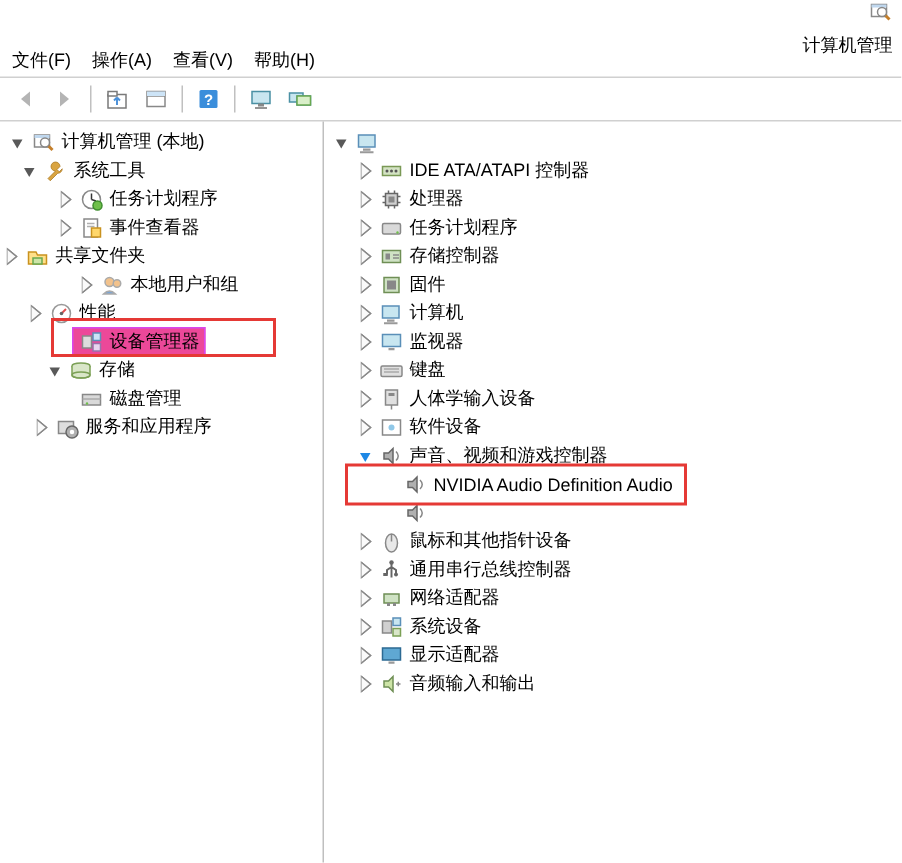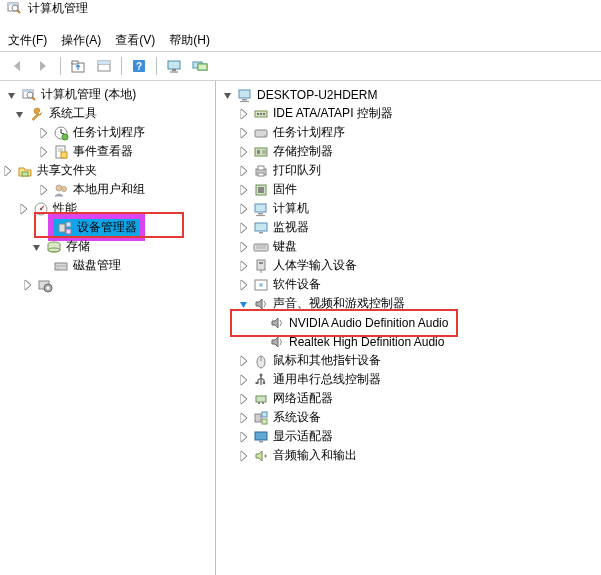--- a/index.html
+++ b/index.html
@@ -9,25 +9,26 @@
     font-size: 12px;
     background: #fff;
     color: #000;
     height: 575px;
     width: 601px;
     overflow: hidden;
   }
   
   .title-bar {
     display: flex;
-    align-items: flex-start;
+    align-items: flex-end;
     height: 28px;
     padding: 0 6px;
     gap: 6px;
     border-bottom: 1px solid transparent;
+    flex-direction: column;
   }
   .title-bar svg { flex-shrink: 0; }
   
   .menu-bar {
     display: flex;
     align-items: center;
     height: 22px;
     padding: 0 8px;
     gap: 14px;
   }
@@ -81,22 +82,22 @@
   
   .tree-row {
     display: flex;
     align-items: center;
     height: 19px;
     white-space: nowrap;
     position: relative;
     text-align: right;
   }
   .tree-row.selected .label-box {
-    background: #0ea5e9;
-    border: 5px solid #d946ef;
+    background: #ec4899;
+    border: 1px solid #d946ef;
     padding: 0 3px;
     margin-left: -4px;
   }
   .label-box {
     display: inline-flex;
     align-items: center;
     height: 17px;
   }
   .expander {
     width: 14px;
@@ -445,21 +446,21 @@
           </svg>
         </span>
       <span class="icon-slot">
           <svg width="16" height="16">
             <use href="#ic-shared"></use>
           </svg>
         </span>
       <span class="label">共享文件夹</span>
     </div>
 
-    <div class="tree-row" style="padding-left:36px">
+    <div class="tree-row" style="padding-left:50px">
       <span class="expander">
           <svg width="12" height="14">
             <use href="#exp-closed"></use>
           </svg>
         </span>
       <span class="icon-slot">
           <svg width="16" height="16">
             <use href="#ic-users"></use>
           </svg>
         </span>
@@ -524,55 +525,68 @@
       <span class="expander">
           <svg width="12" height="14">
             <use href="#exp-closed"></use>
           </svg>
         </span>
       <span class="icon-slot">
           <svg width="16" height="16">
             <use href="#ic-services"></use>
           </svg>
         </span>
+      <span class="label">服务和应用程序</span>
     </div>
 
     <div class="annotation" style="left:34px; top:131px; width:146px; height:22px;"></div>
   </div>
 
   <div class="right-pane" style="position:relative;">
 
     <div class="tree-row" style="padding-left:4px">
       <span class="expander">
           <svg width="12" height="14">
             <use href="#exp-open"></use>
           </svg>
         </span>
       <span class="icon-slot">
           <svg width="16" height="16">
             <use href="#ic-computer"></use>
           </svg>
         </span>
-      <span class="label">DESKTOP-U2HDERM</span>
     </div>
 
     <div class="tree-row" style="padding-left:20px">
       <span class="expander">
           <svg width="12" height="14">
             <use href="#exp-closed"></use>
           </svg>
         </span>
       <span class="icon-slot">
           <svg width="16" height="16">
             <use href="#ic-ide"></use>
           </svg>
         </span>
       <span class="label">IDE ATA/ATAPI 控制器</span>
     </div>
 
+    <div class="tree-row" style="padding-left:20px">
+      <span class="expander">
+          <svg width="12" height="14">
+            <use href="#exp-closed"></use>
+          </svg>
+        </span>
+      <span class="icon-slot">
+          <svg width="16" height="16">
+            <use href="#ic-cpu"></use>
+          </svg>
+        </span>
+      <span class="label">处理器</span>
+    </div>
 
     <div class="tree-row" style="padding-left:20px">
       <span class="expander">
           <svg width="12" height="14">
             <use href="#exp-closed"></use>
           </svg>
         </span>
       <span class="icon-slot">
           <svg width="16" height="16">
             <use href="#ic-hdd"></use>
@@ -588,33 +602,20 @@
           </svg>
         </span>
       <span class="icon-slot">
           <svg width="16" height="16">
             <use href="#ic-storagectrl"></use>
           </svg>
         </span>
       <span class="label">存储控制器</span>
     </div>
 
-    <div class="tree-row" style="padding-left:20px">
-      <span class="expander">
-          <svg width="12" height="14">
-            <use href="#exp-closed"></use>
-          </svg>
-        </span>
-      <span class="icon-slot">
-          <svg width="16" height="16">
-            <use href="#ic-printer"></use>
-          </svg>
-        </span>
-      <span class="label">打印队列</span>
-    </div>
 
     <div class="tree-row" style="padding-left:20px">
       <span class="expander">
           <svg width="12" height="14">
             <use href="#exp-closed"></use>
           </svg>
         </span>
       <span class="icon-slot">
           <svg width="16" height="16">
             <use href="#ic-firmware"></use>
@@ -721,21 +722,20 @@
 
     <div class="tree-row" style="padding-left:36px">
       <span class="expander" style="visibility:hidden">
           <svg width="12" height="14"></svg>
         </span>
       <span class="icon-slot">
           <svg width="16" height="16">
             <use href="#ic-sound"></use>
           </svg>
         </span>
-      <span class="label">Realtek High Definition Audio</span>
     </div>
 
     <div class="tree-row" style="padding-left:20px">
       <span class="expander">
           <svg width="12" height="14">
             <use href="#exp-closed"></use>
           </svg>
         </span>
       <span class="icon-slot">
           <svg width="16" height="16">

